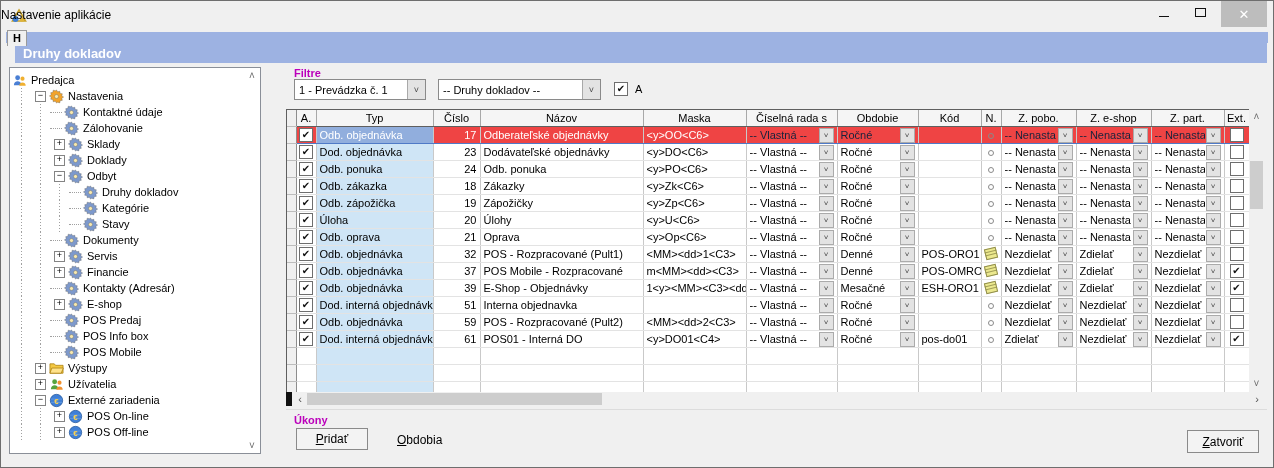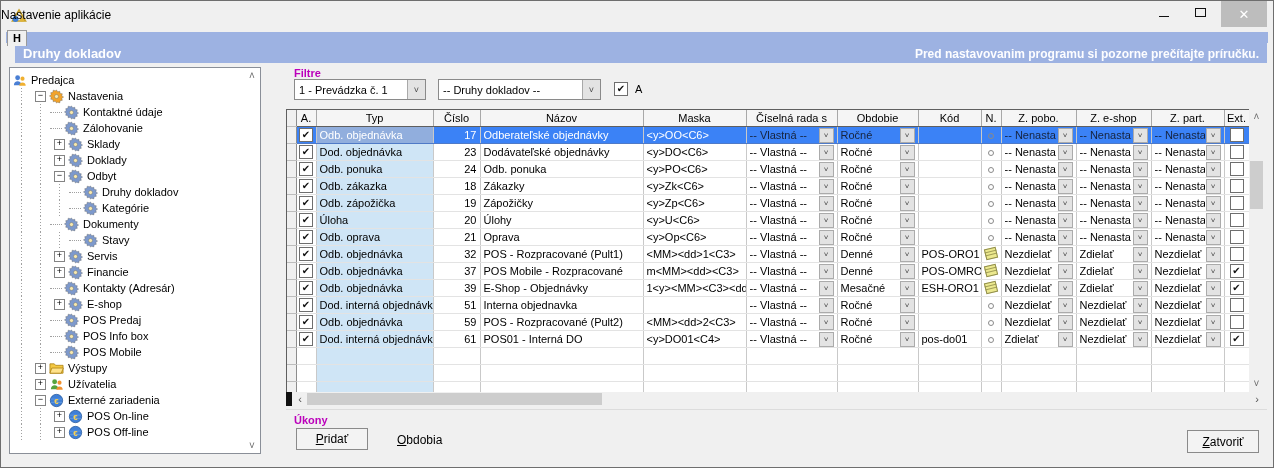--- a/index.html
+++ b/index.html
@@ -43,21 +43,21 @@
   table.tbl{border-collapse:collapse;table-layout:fixed;width:962px;}
   .tbl th{height:16px;font-size:11px;font-weight:normal;background:#f5f5f5;border-right:1px solid #a8a8a8;border-bottom:1px solid #5f5f5f;padding:0 2px;white-space:nowrap;overflow:hidden;}
   .tbl td{height:17px;font-size:11px;border-right:1px solid #c9c9c9;border-bottom:1px solid #e3e3e3;padding:0 3px;white-space:nowrap;overflow:hidden;box-sizing:border-box;}
   .tbl td.rowhdr,.tbl th.rowhdr{background:#f0f0f0;border-right:1px solid #8d8d8d;border-bottom:1px solid #bdbdbd;padding:0;}
   .tbl td.c-typ{background:#cfe5f6;}
   .tbl td.num{text-align:right;}
   .tbl td.ctr{text-align:center;padding:0;}
   .combocell{display:flex;align-items:center;justify-content:space-between;height:100%;}
   .combocell .txt{flex:1;overflow:hidden;white-space:nowrap;}
   .cellbtn{width:15px;height:15px;flex:none;background:#e3e3e3;border:1px solid #ababab;display:flex;align-items:center;justify-content:center;font-size:8px;color:#444;box-sizing:border-box;margin-left:1px;}
-  tr.sel td{background:#3b82f6;color:#fff;border-bottom:1px solid #4f7ac7;border-top:1px solid #4f7ac7;}
+  tr.sel td{background:#ef4444;color:#fff;border-bottom:1px solid #4f7ac7;border-top:1px solid #4f7ac7;}
   tr.sel td.c-typ{background:#91aedd;}
   tr.sel .combocell .txt{color:#16233c;}
   .dot{display:inline-block;width:4px;height:4px;border:1px solid #8a8a8a;border-radius:50%;}
   .note{display:inline-block;width:10px;height:9px;background:#ece98e;border:1px solid #8f8c4e;transform:rotate(-14deg);background-image:linear-gradient(transparent 2px,#a09c55 2px,#a09c55 3px,transparent 3px,transparent 5px,#a09c55 5px,#a09c55 6px,transparent 6px);}
   
   .vscroll{position:absolute;left:1248px;top:108px;width:15px;height:282px;background:#f0f0f0;}
   .vscroll .arr{position:absolute;left:0;width:15px;height:15px;text-align:center;font-size:10px;color:#6a6a6a;line-height:15px;}
   .vthumb{position:absolute;left:1px;top:52px;width:13px;height:48px;background:#cdcdcd;}
   .hscroll{position:absolute;left:292px;top:391px;width:971px;height:14px;background:#f0f0f0;display:flex;align-items:center;}
   .hmark{position:absolute;left:285px;top:391px;width:6px;height:14px;background:#111;}
@@ -120,21 +120,20 @@
     <div class="wctrl btn-close">
         <span>✕</span>
       </div>
   </div>
 
   <div class="tabstrip"></div>
   <div class="tab-h">H</div>
 
   <div class="pagehdr">
     <span class="ptitle">Druhy dokladov</span>
-    <span class="pnotice">Pred nastavovanim programu si pozorne prečítajte príručku.</span>
   </div>
 
   <div class="treepanel">
     <div class="tree" id="tree-host">
         <div class="trow">
           <svg class="ticon " viewBox="0 0 16 16">
             <use href="#sym-users"></use>
           </svg>
           <span>Predajca</span>
         </div>
@@ -207,35 +206,35 @@
           <span class="guide"></span>
           <span class="stub"></span>
           <svg class="ticon ic-blue" viewBox="0 0 16 16">
             <use href="#sym-gear"></use>
           </svg>
           <span>Kategórie</span>
         </div>
         <div class="trow">
           <span class="guide"></span>
           <span class="guide"></span>
+          <span class="guide"></span>
           <span class="stub"></span>
           <svg class="ticon ic-blue" viewBox="0 0 16 16">
             <use href="#sym-gear"></use>
           </svg>
+          <span>Stavy</span>
+        </div>
+        <div class="trow">
+          <span class="guide"></span>
+          <span class="guide"></span>
+          <span class="stub"></span>
+          <svg class="ticon ic-blue" viewBox="0 0 16 16">
+            <use href="#sym-gear"></use>
+          </svg>
           <span>Dokumenty</span>
-        </div>
-        <div class="trow">
-          <span class="guide"></span>
-          <span class="guide"></span>
-          <span class="guide"></span>
-          <span class="stub"></span>
-          <svg class="ticon ic-blue" viewBox="0 0 16 16">
-            <use href="#sym-gear"></use>
-          </svg>
-          <span>Stavy</span>
         </div>
         <div class="trow">
           <span class="guide"></span>
           <span class="guide"></span>
           <span class="exp">+</span>
           <svg class="ticon ic-blue" viewBox="0 0 16 16">
             <use href="#sym-gear"></use>
           </svg>
           <span>Servis</span>
         </div>

